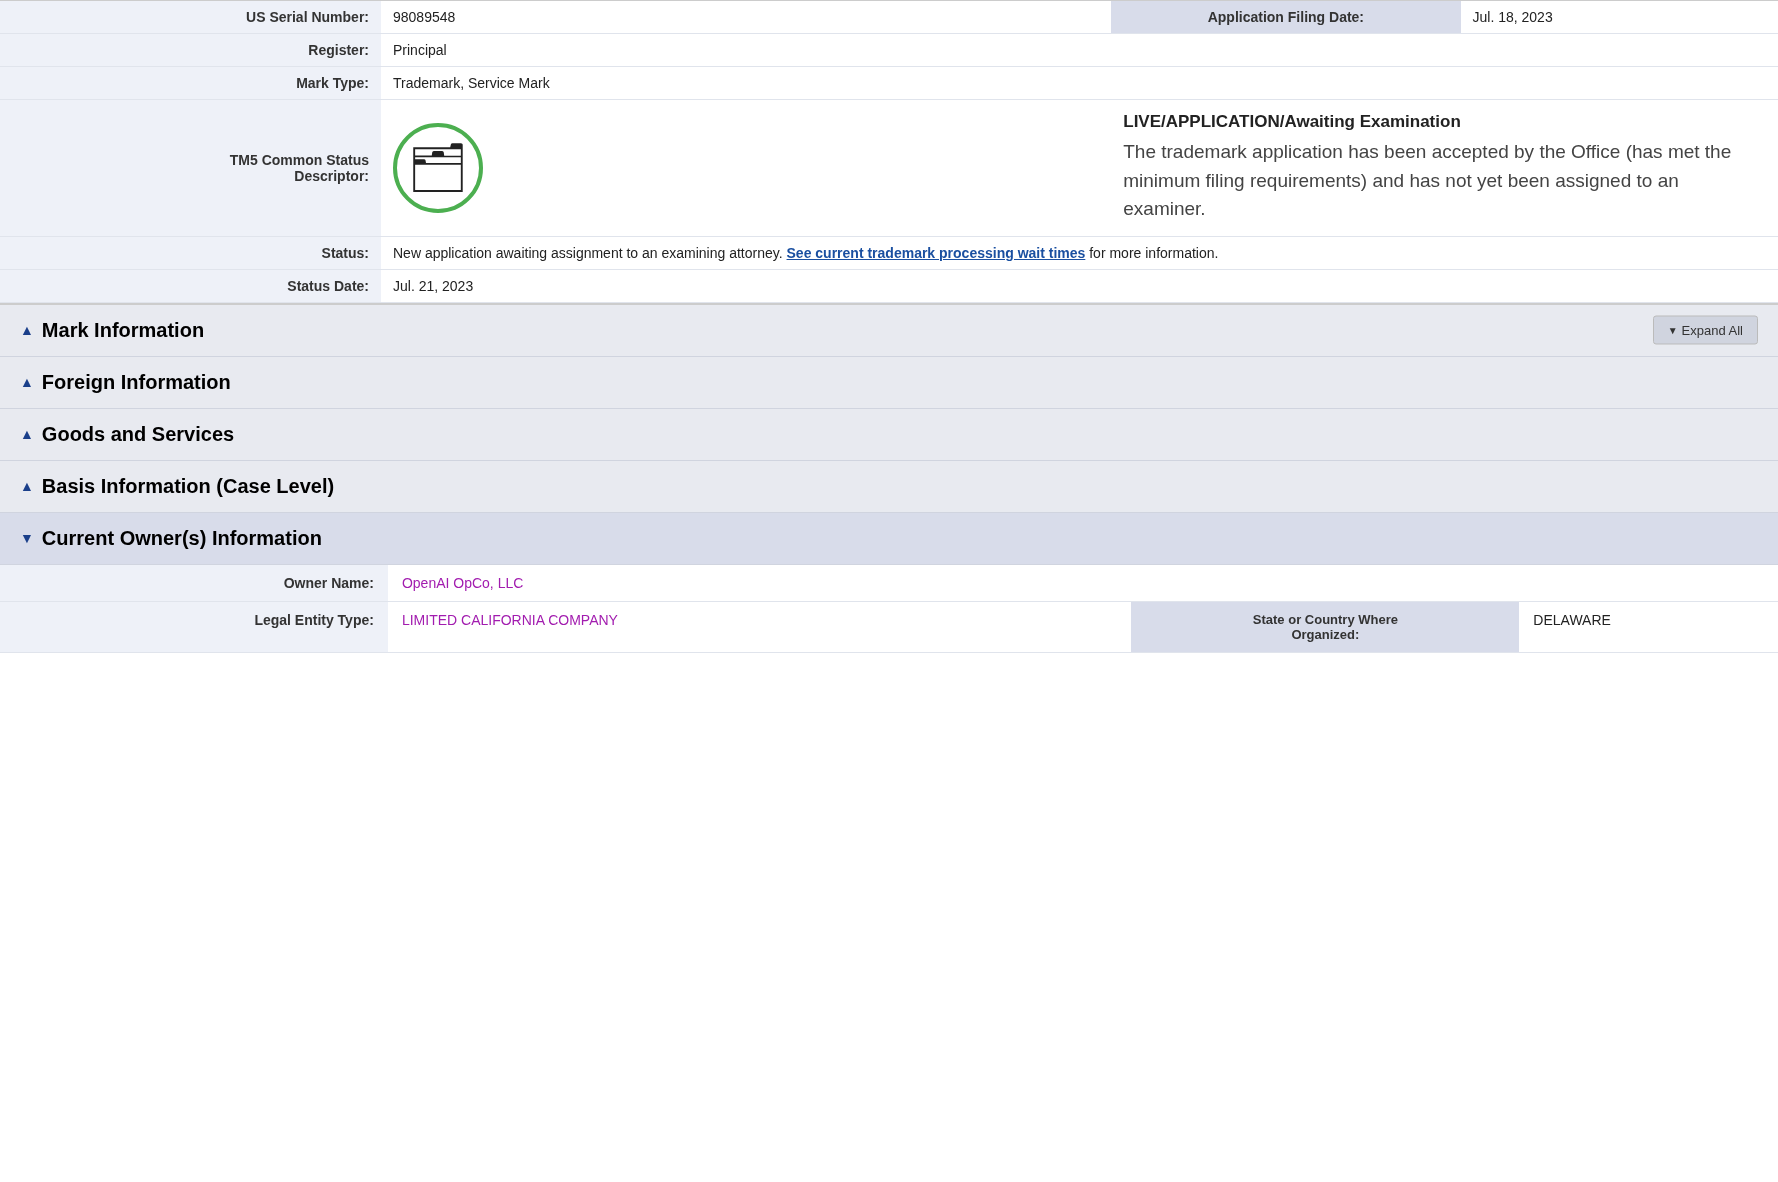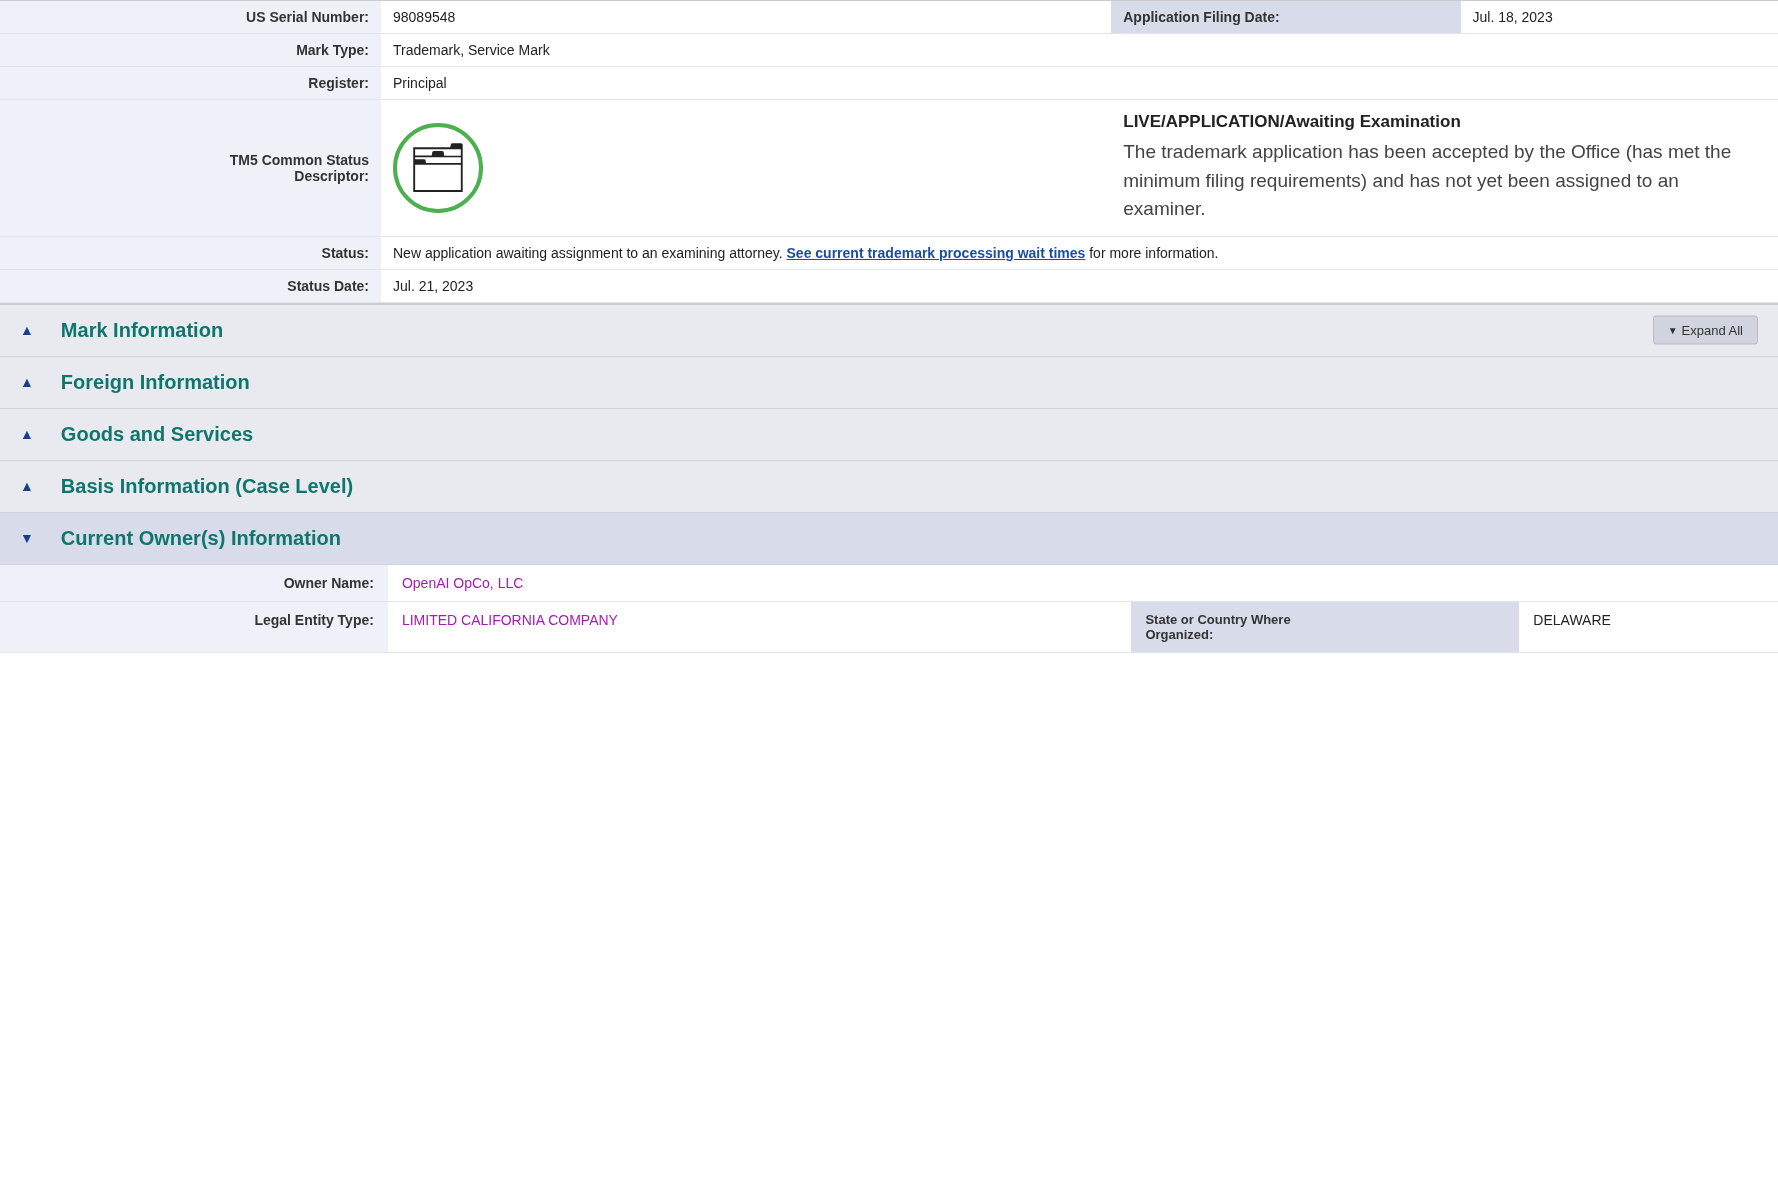--- a/index.html
+++ b/index.html
@@ -36,21 +36,21 @@
       white-space: nowrap;
       background: #eef1f8;
     }
 
     .info-table .value-cell {
       color: #222;
       background: #fff;
     }
 
     .info-table .right-label-cell {
-      text-align: left;
+      text-align: center;
       font-weight: bold;
       color: #333;
       background: #eef1f8;
       width: 220px;
       white-space: nowrap;
     }
 
     .info-table .right-value-cell {
       background: #fff;
       color: #222;
@@ -111,23 +111,22 @@
       position: relative;
     }
 
     .section-header-row.expanded {
       background: #e0e5f0;
     }
 
     .section-header-title {
       font-size: 20px;
       font-weight: bold;
-      color: #0f766e;
+      color: #000000;
       cursor: pointer;
-      margin-left: 19px;
     }
 
     .section-chevron {
       font-size: 14px;
       color: #1a3f8a;
       margin-right: 8px;
       display: inline-block;
     }
 
     .expand-all-btn {
@@ -208,27 +207,27 @@
     <tbody>
 
       <tr>
         <td class="label-cell">US Serial Number:</td>
         <td class="value-cell">98089548</td>
         <td class="right-label-cell" style="background:#d8dcea;">Application Filing Date:</td>
         <td class="right-value-cell">Jul. 18, 2023</td>
       </tr>
 
       <tr>
+        <td class="label-cell">Register:</td>
+        <td class="value-cell" colspan="3">Principal</td>
+      </tr>
+
+      <tr>
         <td class="label-cell">Mark Type:</td>
         <td class="value-cell" colspan="3">Trademark, Service Mark</td>
-      </tr>
-
-      <tr>
-        <td class="label-cell">Register:</td>
-        <td class="value-cell" colspan="3">Principal</td>
       </tr>
 
       <tr class="tm5-row">
         <td class="label-cell" style="white-space:pre-line;">TM5 Common Status
 Descriptor:</td>
         <td class="value-cell" style="padding:10px 12px;">
           <div class="folder-icon-wrapper">
             <span class="folder-icon">🗂</span>
           </div>
         </td>
@@ -298,20 +297,20 @@
 
       <tr>
         <td class="label-cell">Owner Name:</td>
         <td class="value-cell" colspan="3">OpenAI OpCo, LLC</td>
       </tr>
 
 
       <tr>
         <td class="label-cell">Legal Entity Type:</td>
         <td class="value-cell">LIMITED CALIFORNIA COMPANY</td>
-        <td class="right-label-cell" style="background:#d8dcea; white-space:pre-line; text-align:left; padding:10px 14px; font-weight:bold; font-size:13px;">State or Country Where
+        <td class="right-label-cell" style="background:#d8dcea; white-space:pre-line; text-align:center; padding:10px 14px; font-weight:bold; font-size:13px;">State or Country Where
 Organized:</td>
         <td class="right-value-cell">DELAWARE</td>
       </tr>
     </tbody>
   </table>
 
 </div>
 
 </body></html>

